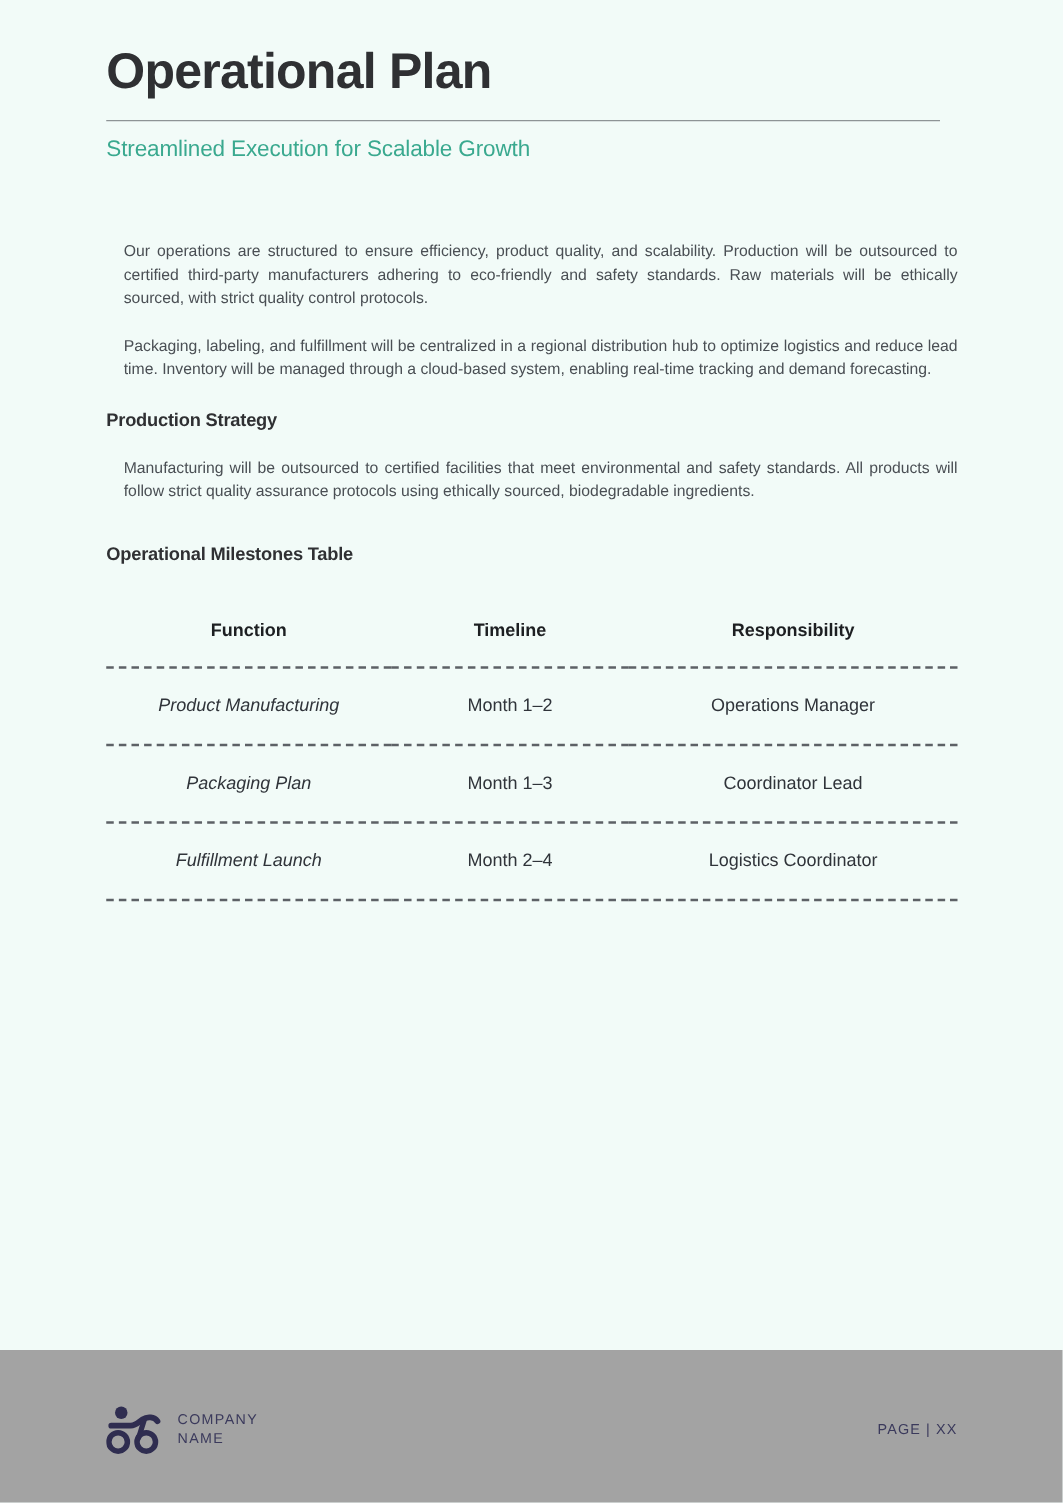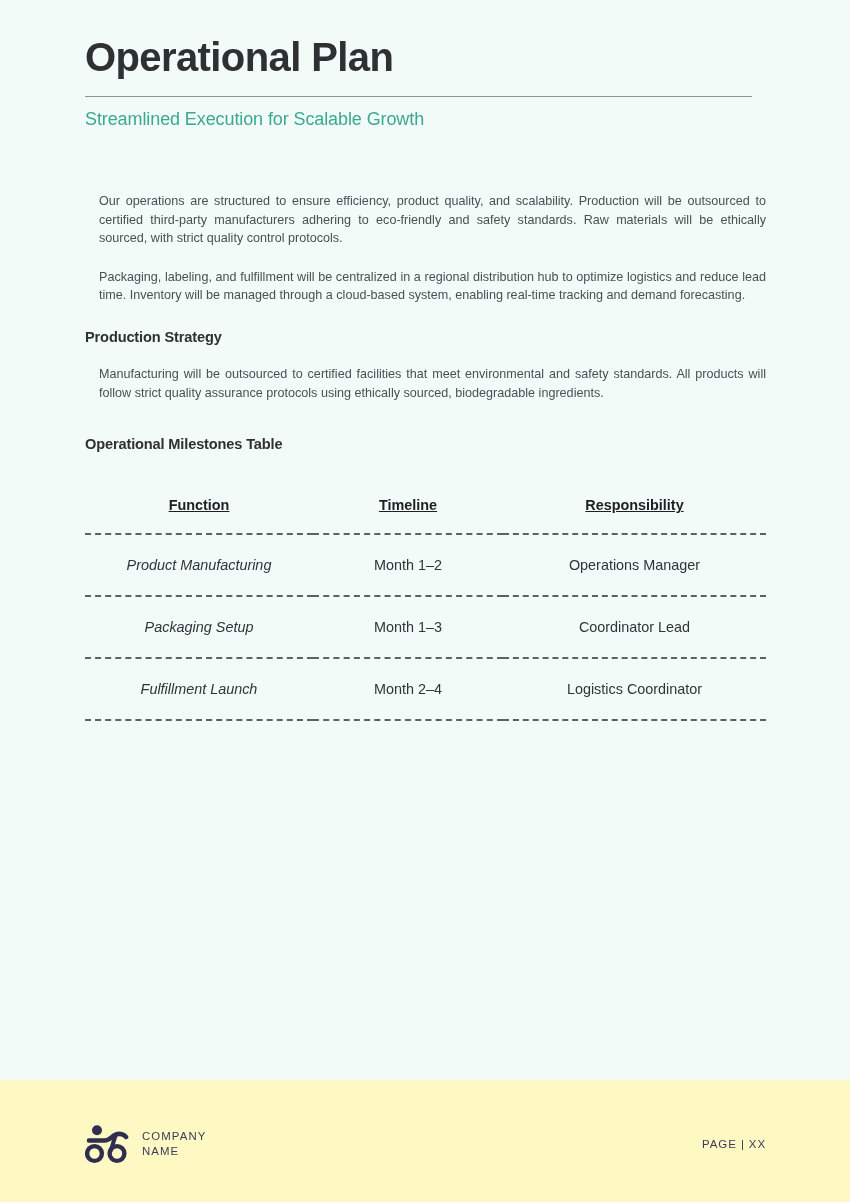--- a/index.html
+++ b/index.html
@@ -111,21 +111,20 @@
   table.milestones th {
     font-size: 14.4px;
     font-weight: bold;
     color: #1d1f22;
     height: 34px;
     vertical-align: middle;
   }
   table.milestones thead tr th {
     border-bottom: 2px dashed #5d6166;
     padding-bottom: 11px;
-    text-decoration: underline;
   }
   table.milestones tbody td {
     font-size: 14.4px;
     color: #30343a;
     height: 60px;
     vertical-align: middle;
     border-bottom: 2px dashed #5d6166;
   }
   table.milestones tbody td.fn-cell {
     font-style: italic;
@@ -135,21 +134,21 @@
   col.col-timeline  { width: 190px; }
   col.col-resp      { width: 263px; }
 
   
   .footer {
     position: absolute;
     left: 0;
     bottom: 0;
     width: 850px;
     height: 122px;
-    background: #fef9c3;
+    background: #a3a3a3;
   }
   .footer-inner {
     position: absolute;
     left: 85px;
     right: 84px;
     top: 44px;
     display: flex;
     align-items: center;
     justify-content: space-between;
   }
@@ -216,21 +215,21 @@
             <th>Responsibility</th>
           </tr>
         </thead>
         <tbody>
           <tr>
             <td class="fn-cell">Product Manufacturing</td>
             <td>Month 1–2</td>
             <td>Operations Manager</td>
           </tr>
           <tr>
-            <td class="fn-cell">Packaging Setup</td>
+            <td class="fn-cell">Packaging Plan</td>
             <td>Month 1–3</td>
             <td>Coordinator Lead</td>
           </tr>
           <tr>
             <td class="fn-cell">Fulfillment Launch</td>
             <td>Month 2–4</td>
             <td>Logistics Coordinator</td>
           </tr>
         </tbody>
       </table>

